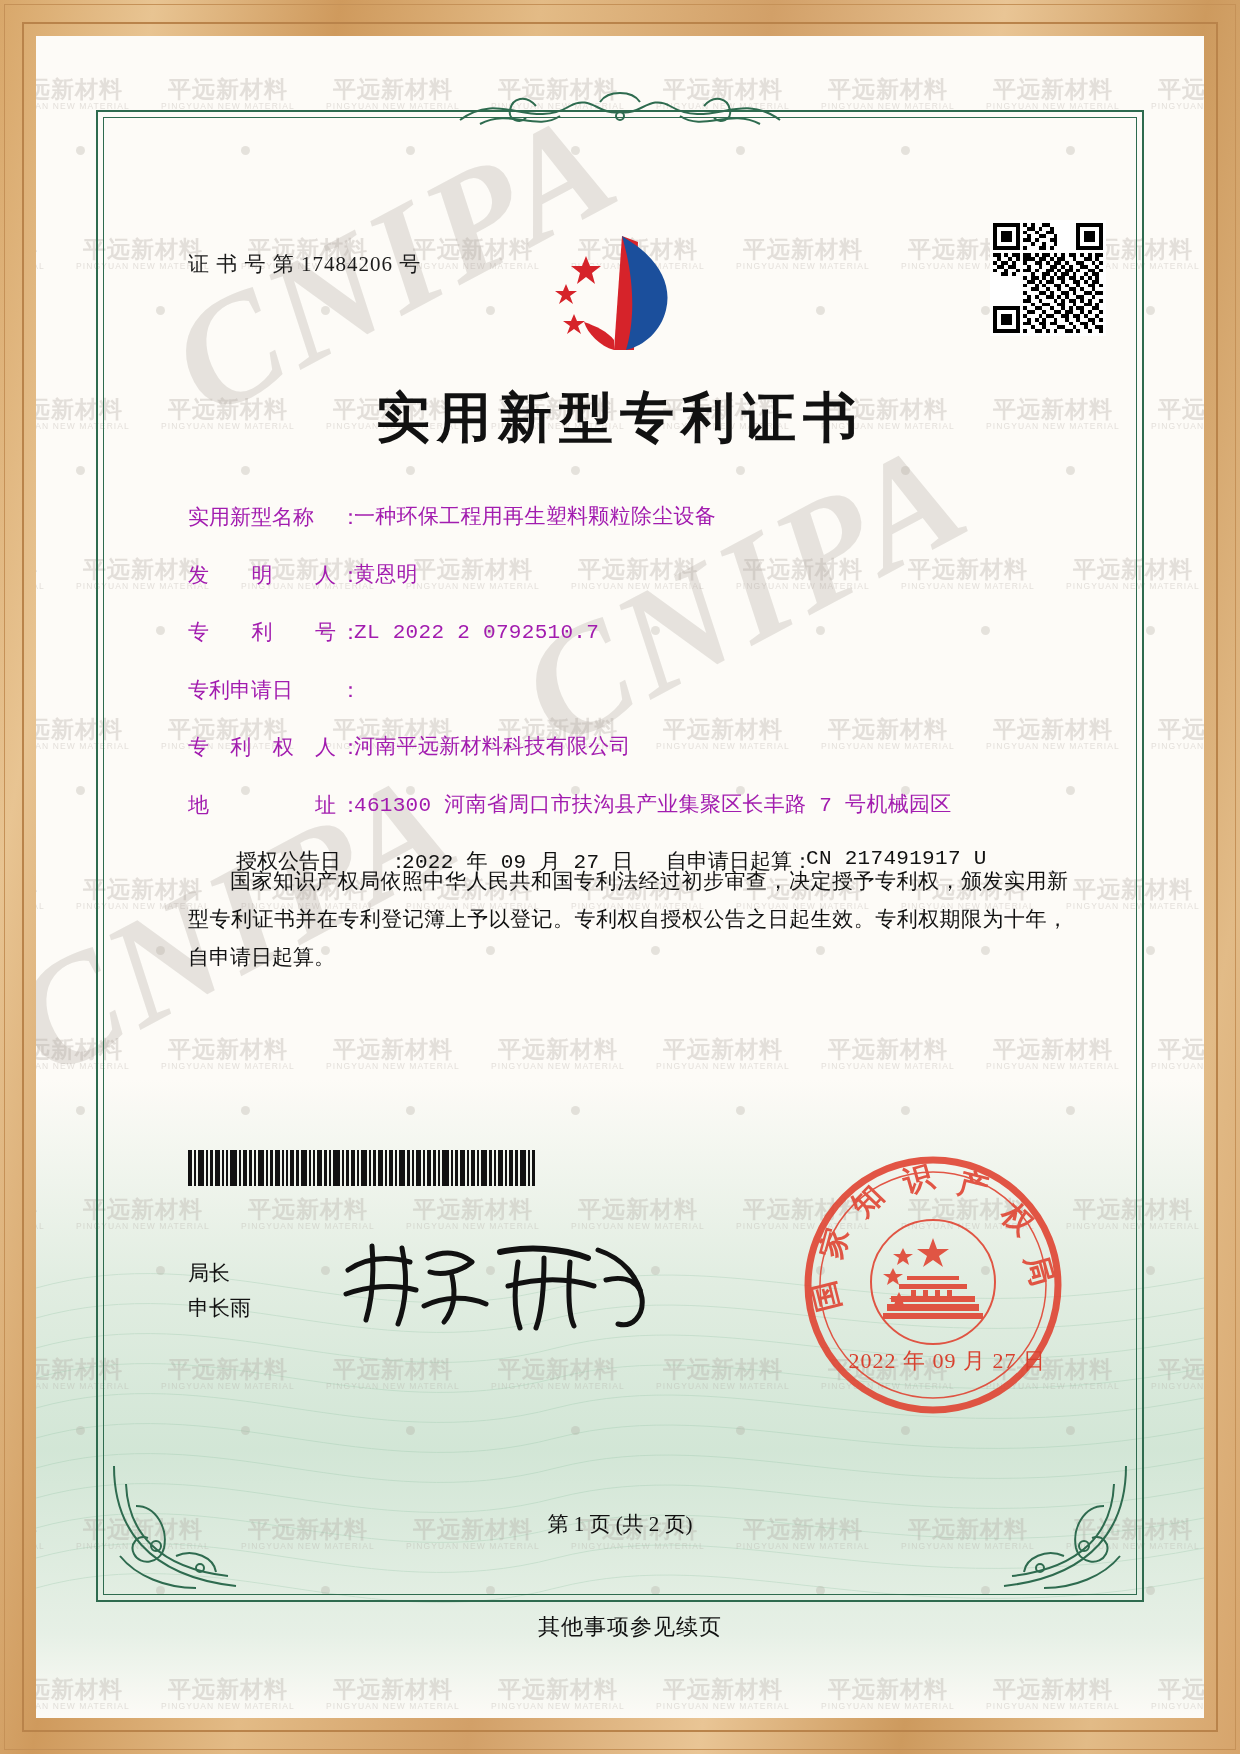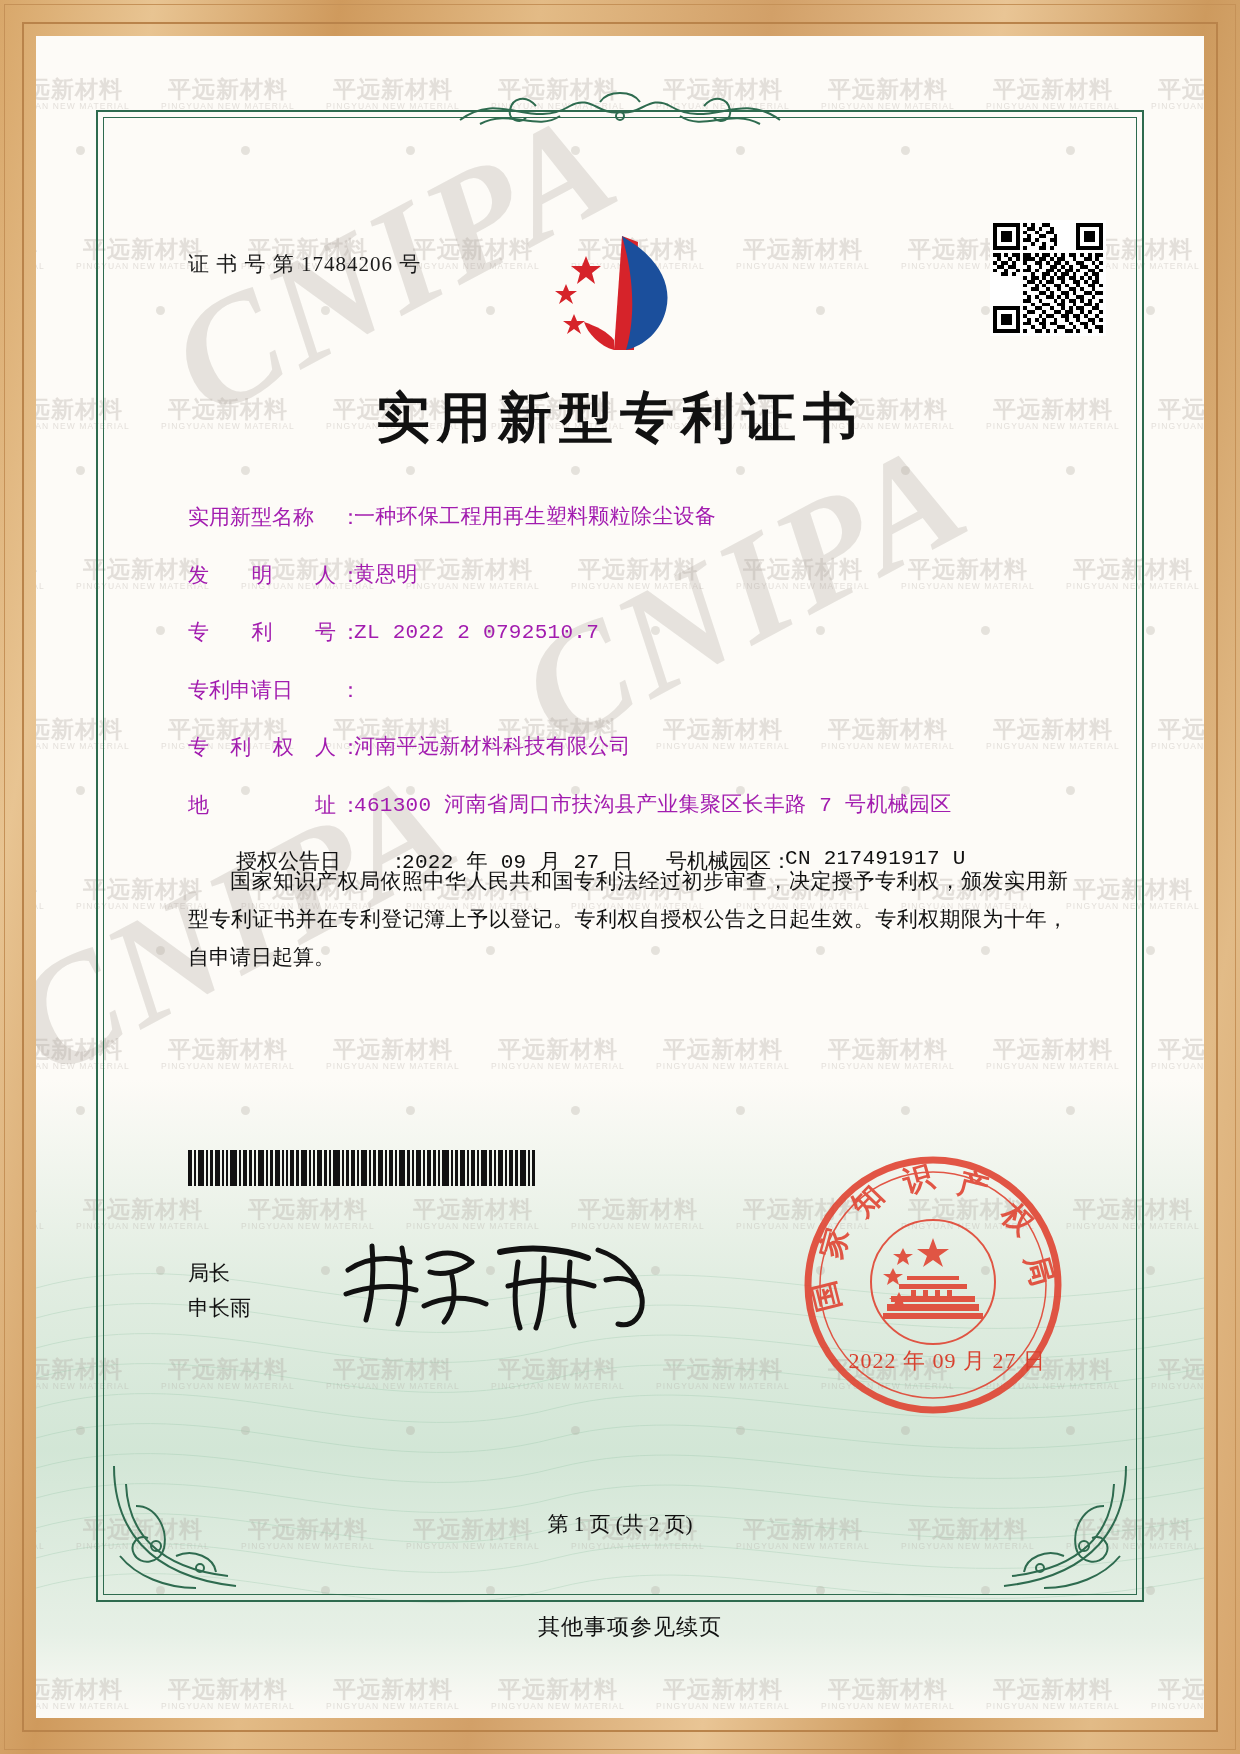--- a/index.html
+++ b/index.html
@@ -1078,21 +1078,21 @@
         <div class="field-value">461300 河南省周口市扶沟县产业集聚区长丰路 7 号机械园区</div>
       </div>
 
       <div class="row-two-col">
         <div class="col-a">
           <div class="field-label">授权公告日</div>
           <div class="field-colon">：</div>
           <div class="field-value">2022 年 09 月 27 日</div>
         </div>
         <div class="col-b">
-          <div style="white-space:nowrap;">号机械园区</div>
+          <div style="white-space:nowrap;">自申请日起算</div>
           <div class="field-colon">：</div>
           <div class="field-value">CN 217491917 U</div>
         </div>
       </div>
 
     </div>
 
     <div class="para para-1">国家知识产权局依照中华人民共和国专利法经过初步审查，决定授予专利权，颁发实用新型专利证书并在专利登记簿上予以登记。专利权自授权公告之日起生效。专利权期限为十年，自申请日起算。</div>
 
     <div class="barcode">

